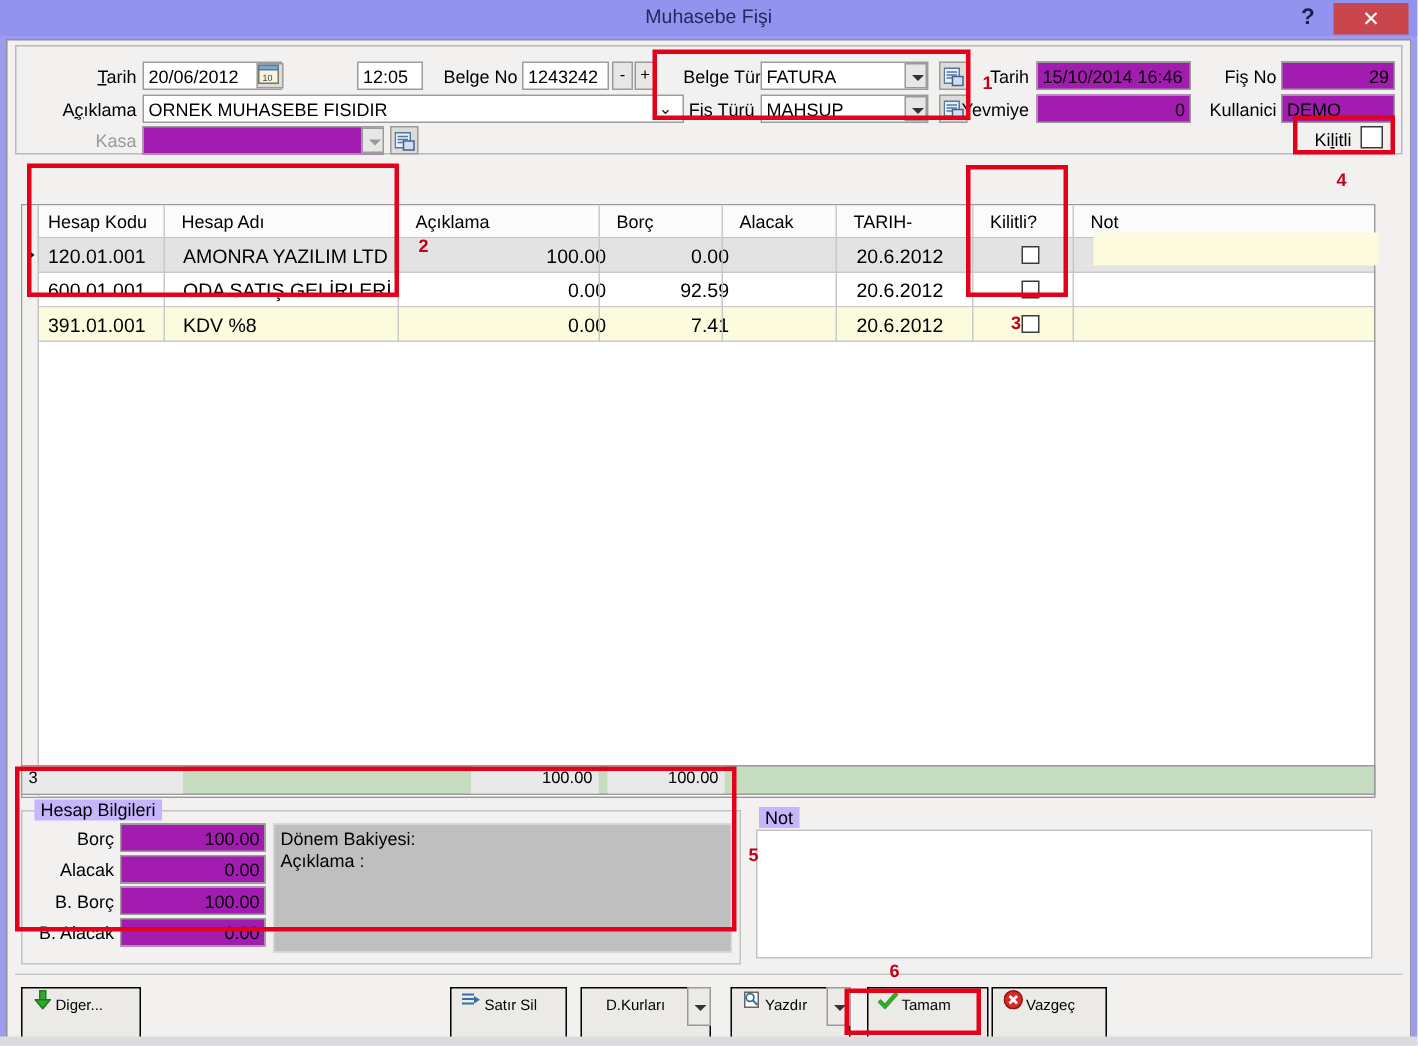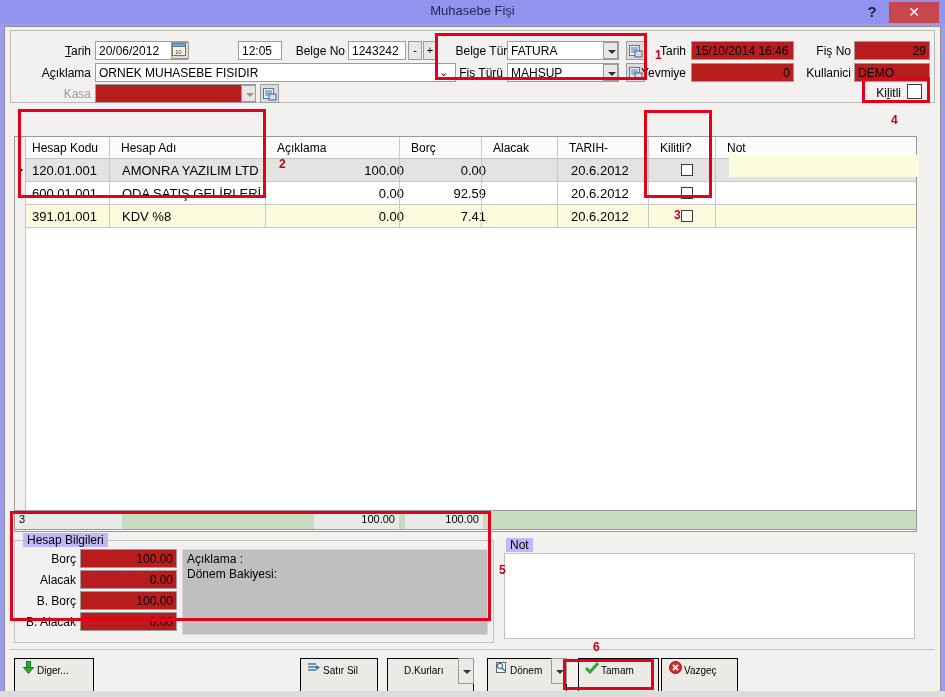--- a/index.html
+++ b/index.html
@@ -28,21 +28,21 @@
   
   .hdr { position:absolute; left:5px; top:3px; width:925px; height:73px;
     border:1px solid #b9b9b9; background:#f2f1f0; }
 
   .lbl { position:absolute; font-size:12px; color:#000; text-align:right; white-space:nowrap; }
   .lbl.dim { color:#9a9a9a; }
   .u { text-decoration:underline; }
 
   .fld { position:absolute; background:#fff; border:1px solid #9c9c9c;
     font-size:12px; padding:1px 3px; line-height:16px; height:19px; overflow:hidden; white-space:nowrap; }
-  .fld.ro { background:#b91c1c; }
+  .fld.ro { background:#a21caf; }
   .fld.right { text-align:right; }
 
   .spin { position:absolute; width:14px; height:19px; background:#e8e7e6; border:1px solid #9c9c9c;
     font-size:11px; text-align:center; line-height:17px; cursor:pointer; }
 
   .cbbtn { position:absolute; width:15px; height:17px; background:#e8e7e6; border:1px solid #9c9c9c;
     cursor:pointer; }
   .cbbtn:after { content:""; position:absolute; left:4px; top:7px;
     border-left:4px solid transparent; border-right:4px solid transparent; border-top:4px solid #333; }
   .cbbtn.dim:after { border-top-color:#999; }
@@ -269,22 +269,22 @@
       <div class="lbl" style="left:6px; top:32px; width:55px;">Alacak</div>
       <div class="fld ro right" style="left:65px; top:29px; width:97px;">0.00</div>
 
       <div class="lbl" style="left:6px; top:53px; width:55px;">B. Borç</div>
       <div class="fld ro right" style="left:65px; top:50px; width:97px;">100.00</div>
 
       <div class="lbl" style="left:0px; top:74px; width:61px;">B. Alacak</div>
       <div class="fld ro right" style="left:65px; top:71px; width:97px;">0.00</div>
 
       <div class="grayarea" style="left:167px; top:8px; width:306px; height:86px;">
+        <div>Dönem Bakiyesi:</div>
         <div>Açıklama :</div>
-        <div>Dönem Bakiyesi:</div>
       </div>
     </div>
 
     <div class="gbox" style="left:497px; top:513px; width:415px; height:103px; border:none; background:transparent;">
       <div class="gbox-title" style="top:-2px; left:4px;">Not</div>
       <div class="ta" style="left:2px; top:13px; width:411px; height:86px;"></div>
     </div>
 
     <div class="btmbar">
       <div class="btn" style="left:4px; top:8px; width:80px;">
@@ -312,21 +312,21 @@
         <span class="arrowpart"></span>
       </div>
 
       <div class="btn split" style="left:477px; top:8px; width:80px;">
         <span class="bico">
           <svg width="13" height="13" viewBox="0 0 13 13">
               <rect x="1.5" y="1.5" width="9" height="10" fill="#fff" stroke="#666"></rect>
               <circle cx="5" cy="5" r="2.6" fill="none" stroke="#3b6ea5" stroke-width="1.2"></circle>
               <line x1="6.8" y1="6.8" x2="10" y2="10" stroke="#3b6ea5" stroke-width="1.4"></line>
             </svg>
-        </span><span>Dönem</span>
+        </span><span>Yazdır</span>
         <span class="arrowpart"></span>
       </div>
 
       <div class="btn" style="left:568px; top:8px; width:81px;">
         <span class="bico">
           <svg width="14" height="12" viewBox="0 0 14 12">
               <path d="M1 6 L5 10 L13 1" fill="none" stroke="#2faa2f" stroke-width="3"></path>
             </svg>
         </span><span>Tamam</span>
       </div>

